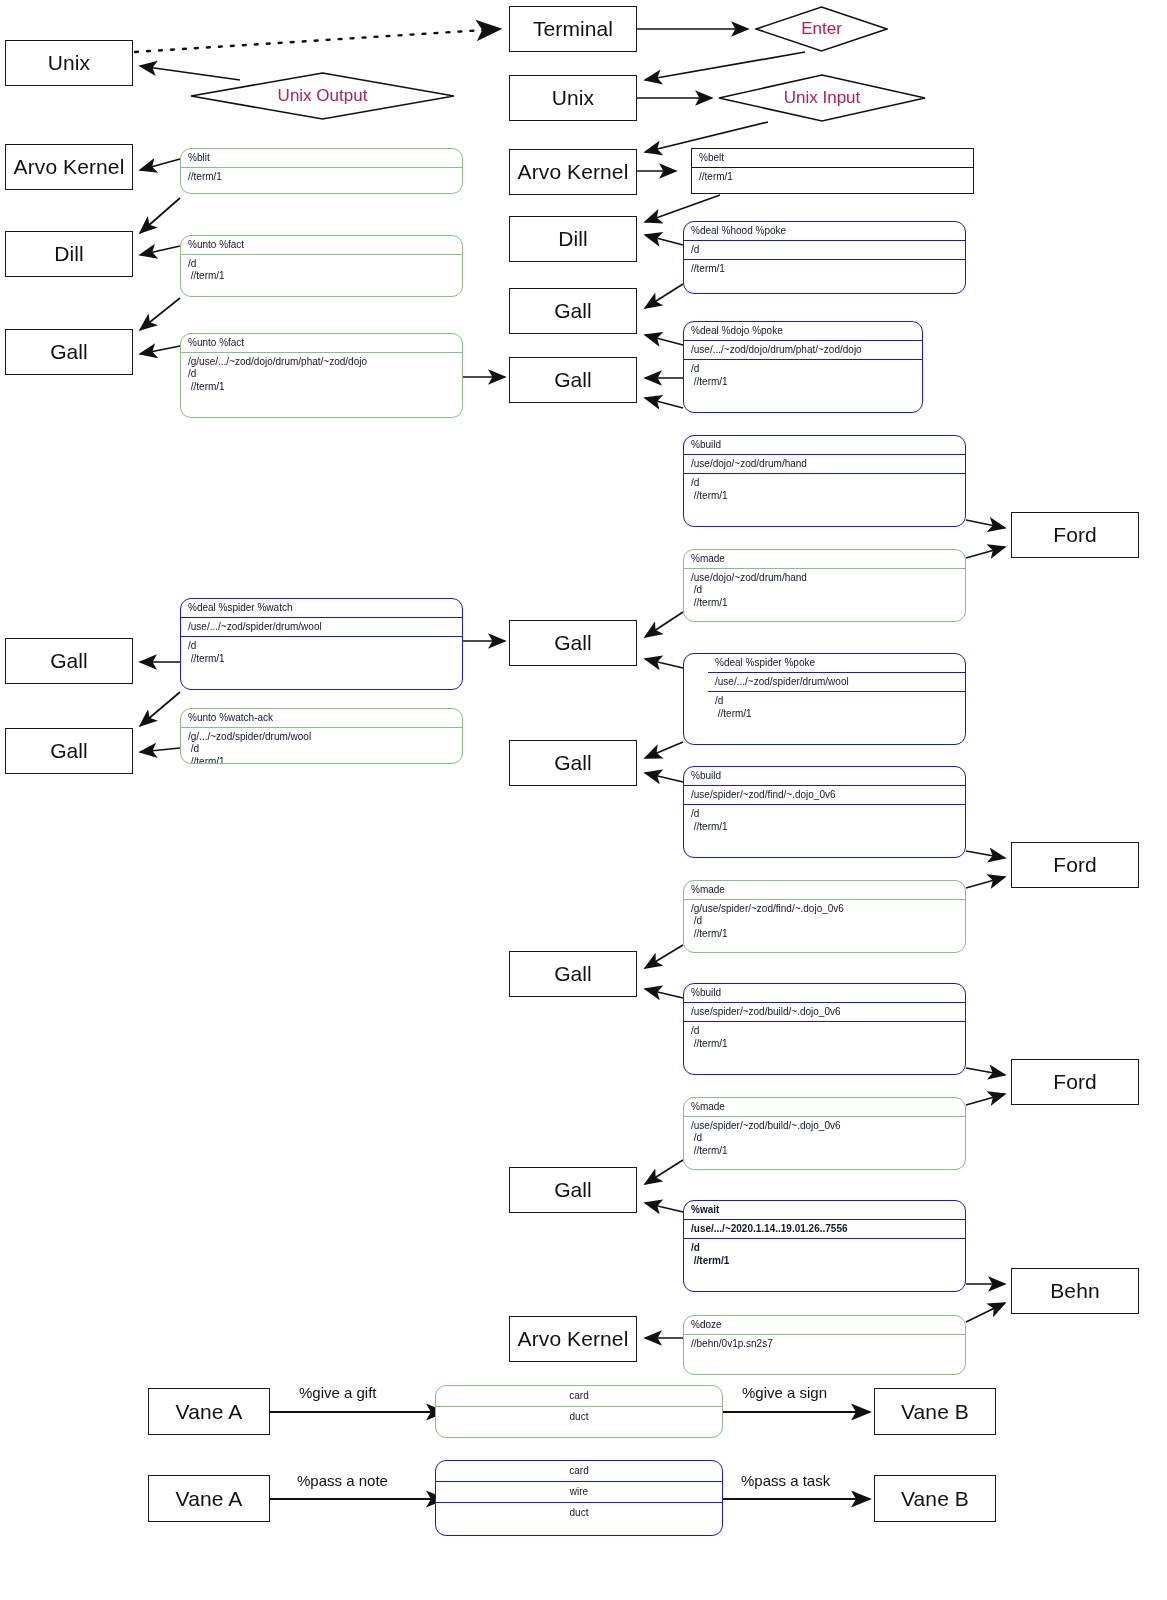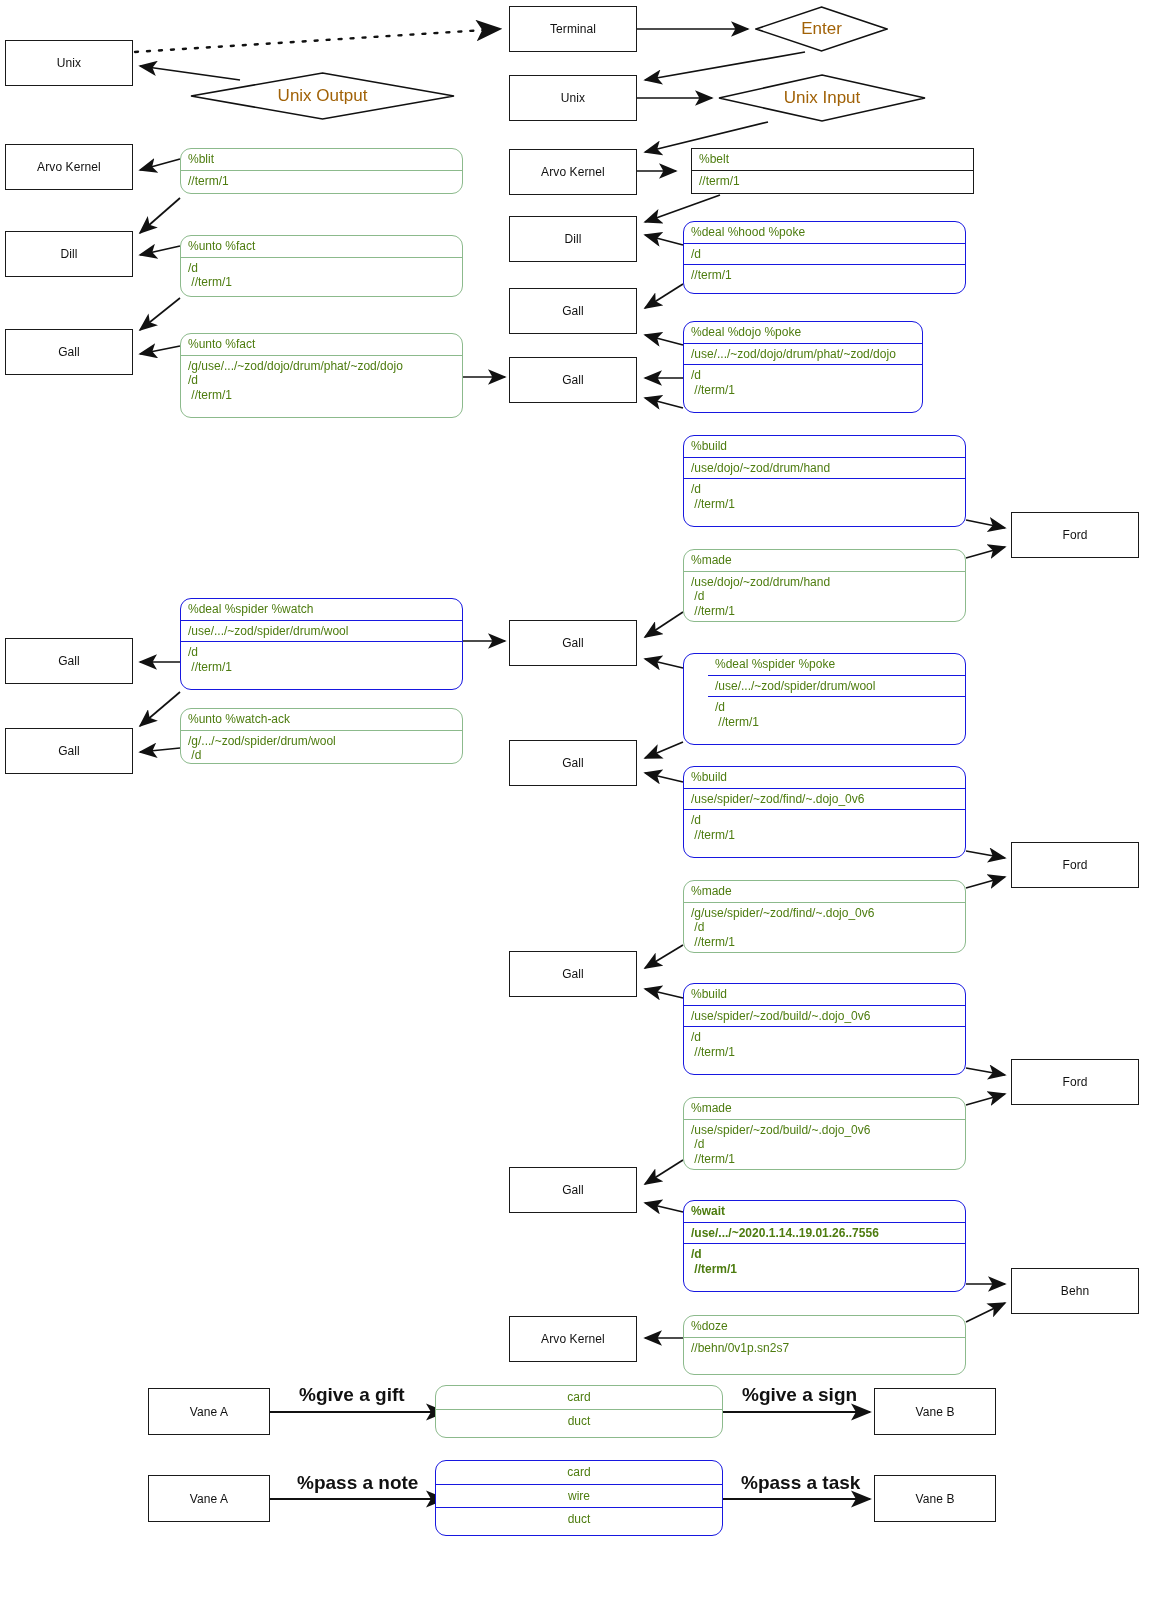--- a/index.html
+++ b/index.html
@@ -6,70 +6,69 @@
   body{font-family:"Liberation Sans", sans-serif;}
   #stage{position:relative;width:1167px;height:1600px;background:#fff;overflow:hidden;}
   svg.edges{position:absolute;left:0;top:0;width:1167px;height:1600px;pointer-events:none;}
 
   
   .node{
     position:absolute;
     border:1.6px solid #1a1a1a;
     background:#fff;
     display:flex;align-items:center;justify-content:center;
-    font-size:12px;color:#111;
+    font-size:21px;color:#111;
     box-sizing:border-box;
     letter-spacing:.1px;
   }
   
   .diamond{
     position:absolute;
     display:flex;align-items:center;justify-content:center;
-    font-size:17px;color:#a16207;
+    font-size:17px;color:#be185d;
   }
   .diamond .dshape{position:absolute;left:0;top:0;width:100%;height:100%;}
   .diamond .dlabel{position:relative;z-index:2;}
 
   
   .card{
     position:absolute;
     box-sizing:border-box;
     background:#fff;
     border-width:1.5px;
     border-style:solid;
     border-radius:11px;
     overflow:hidden;
   }
   .card.sq{border-radius:0;margin-left:8px;}
   .card .row{
     box-sizing:border-box;
     padding:3px 7px 3px 7px;
-    font-size:12px;
-    color:#4d7c0f;
+    font-size:10px;
+    color:#0f172a;
     line-height:1.22;
     white-space:pre;
   }
   .card .row + .row{border-top-width:1.4px;border-top-style:solid;}
 
   .green{border-color:#8cba8c;}
   .green .row + .row{border-top-color:#8cba8c;}
   .blue{border-color:#1717e0;}
   .blue .row + .row{border-top-color:#1717e0;}
   .black{border-color:#1a1a1a;}
   .black .row + .row{border-top-color:#1a1a1a;}
 
   .card.center .row{text-align:center;padding-top:4px;padding-bottom:4px;}
 
   
   .elabel{
     position:absolute;
-    font-size:19px;
+    font-size:15px;
     color:#111;
     white-space:nowrap;
-    font-weight:bold;
   }
 </style>
 </head>
 <body>
 
 <div id="stage">
 
   <svg class="edges" viewBox="0 0 1167 1600">
     <defs>
       <marker id="ah" markerWidth="11" markerHeight="9" refX="10" refY="4.5" orient="auto">

